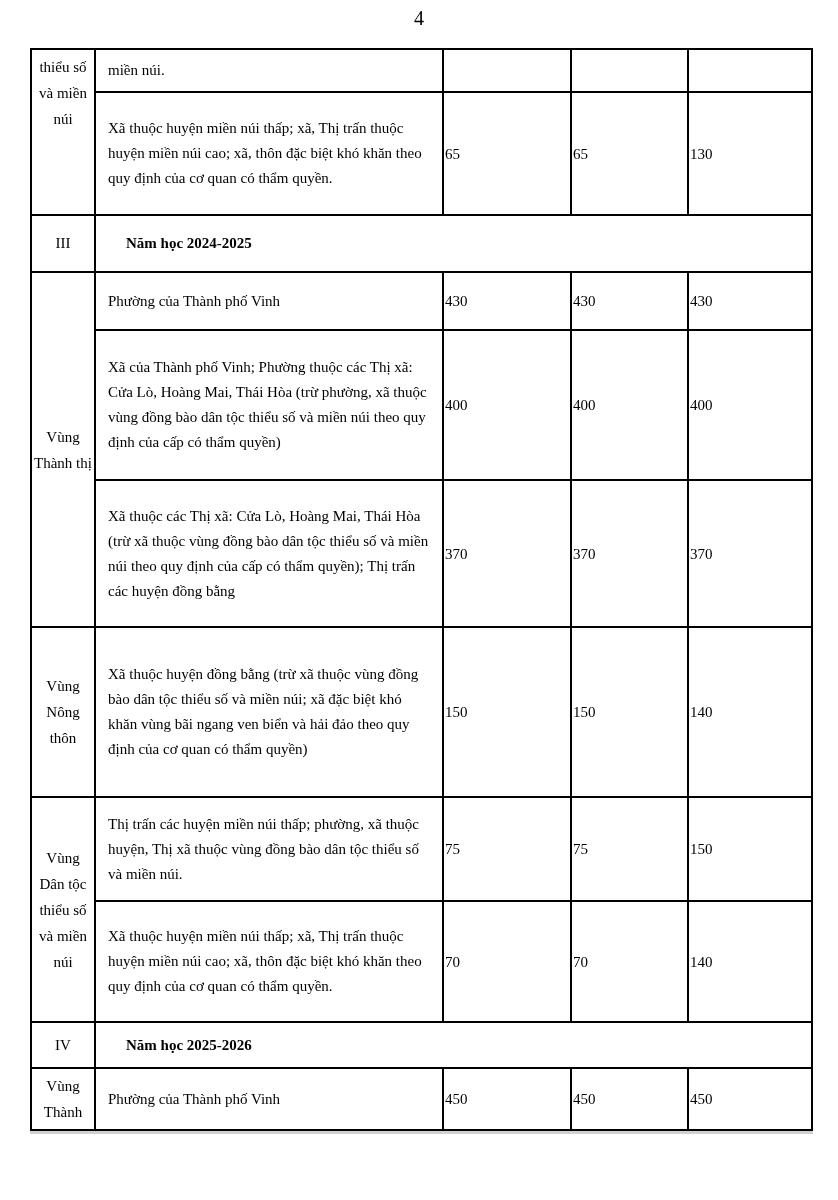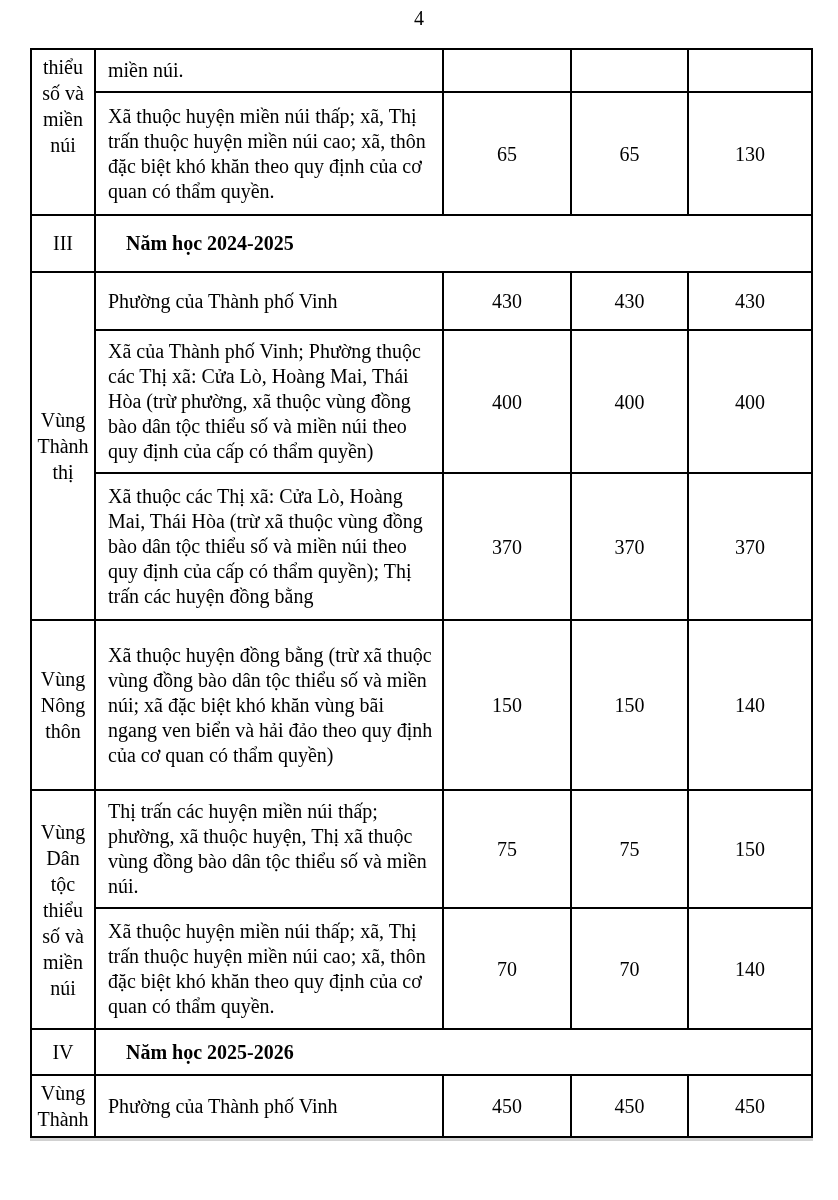--- a/index.html
+++ b/index.html
@@ -29,41 +29,41 @@
     position: absolute;
     left: 30px;
     top: 48px;
     width: 781px;
     border-collapse: collapse;
     table-layout: fixed;
     box-shadow: 0 3px 0 rgba(0,0,0,0.18);
   }
   table.fee-table td {
     border: 2px solid #000000;
-    font-size: 20px;
+    font-size: 15px;
     vertical-align: middle;
     overflow: hidden;
   }
   td.region-cell {
     text-align: center;
     line-height: 26px;
     padding: 4px 2px;
   }
   td.region-cell.top-align {
     vertical-align: top;
     padding-top: 4px;
   }
   td.desc-cell {
     text-align: left;
     padding: 8px 8px 8px 12px;
     line-height: 25px;
     border-radius: 19px;
   }
   td.value-cell {
-    text-align: center;
+    text-align: left;
     line-height: 24px;
   }
   td.section-index-cell {
     text-align: center;
     font-weight: normal;
     font-size: 20px;
   }
   td.section-title-cell {
     text-align: left;
     font-weight: bold;
@@ -109,21 +109,21 @@
     </tr>
 
     <tr style="height:58px">
       <td class="region-cell" rowspan="3">Vùng Thành thị</td>
       <td class="desc-cell">Phường của Thành phố Vinh</td>
       <td class="value-cell">430</td>
       <td class="value-cell">430</td>
       <td class="value-cell">430</td>
     </tr>
 
-    <tr style="height:120px">
+    <tr style="height:150px">
       <td class="desc-cell">Xã của Thành phố Vinh; Phường thuộc các Thị xã: Cửa Lò, Hoàng Mai, Thái Hòa (trừ phường, xã thuộc vùng đồng bào dân tộc thiểu số và miền núi theo quy định của cấp có thẩm quyền)</td>
       <td class="value-cell">400</td>
       <td class="value-cell">400</td>
       <td class="value-cell">400</td>
     </tr>
 
     <tr style="height:147px">
       <td class="desc-cell">Xã thuộc các Thị xã: Cửa Lò, Hoàng Mai, Thái Hòa (trừ xã thuộc vùng đồng bào dân tộc thiểu số và miền núi theo quy định của cấp có thẩm quyền); Thị trấn các huyện đồng bằng</td>
       <td class="value-cell">370</td>
       <td class="value-cell">370</td>

